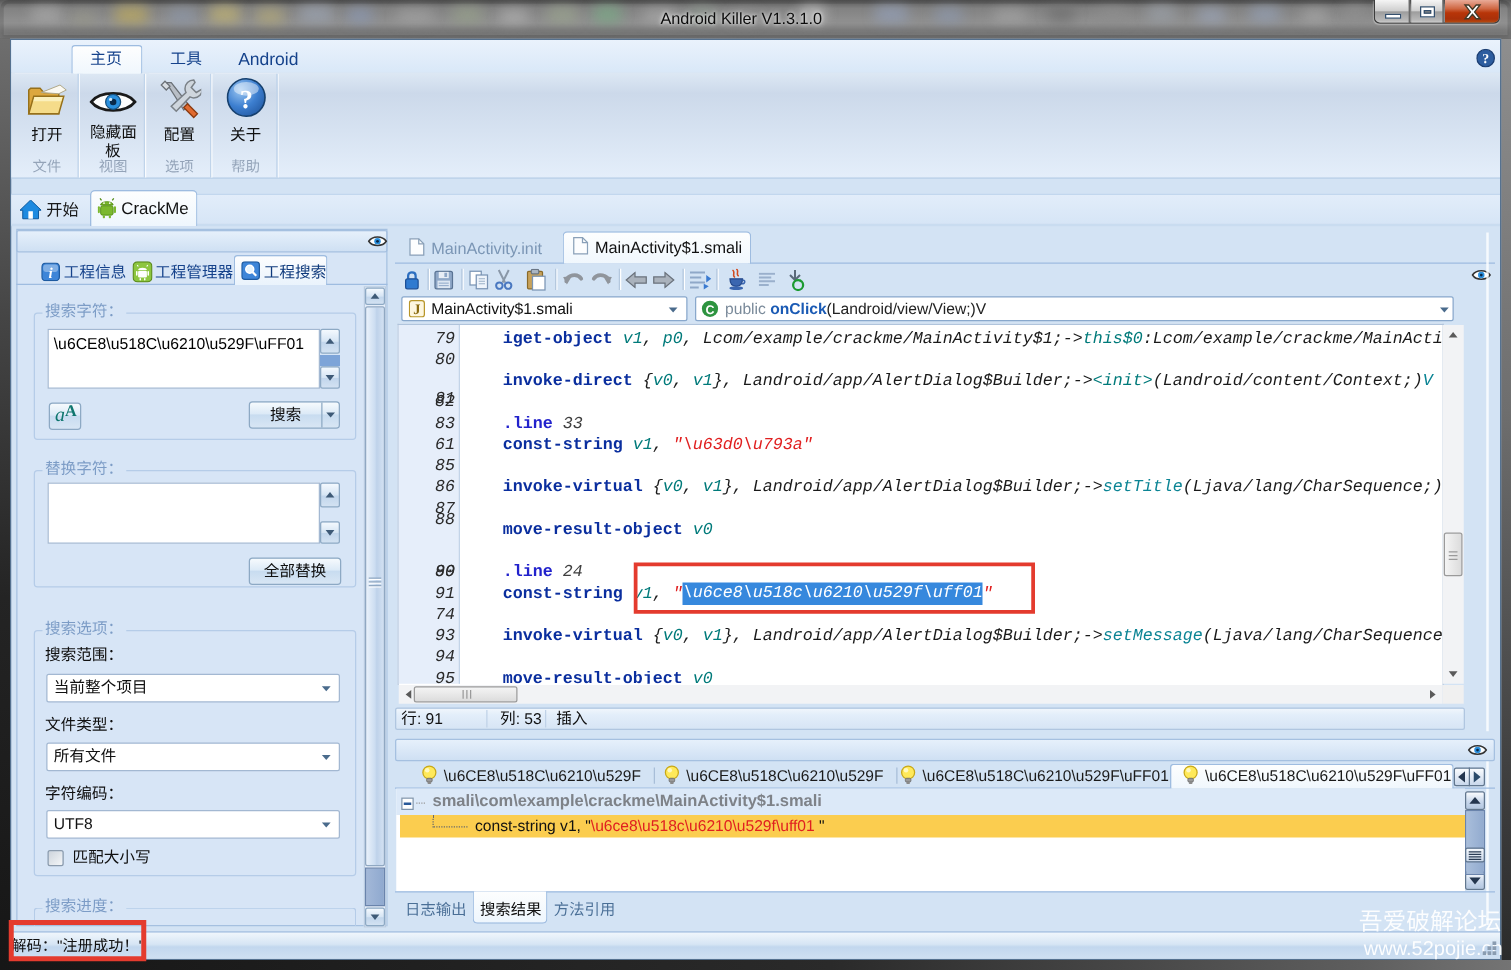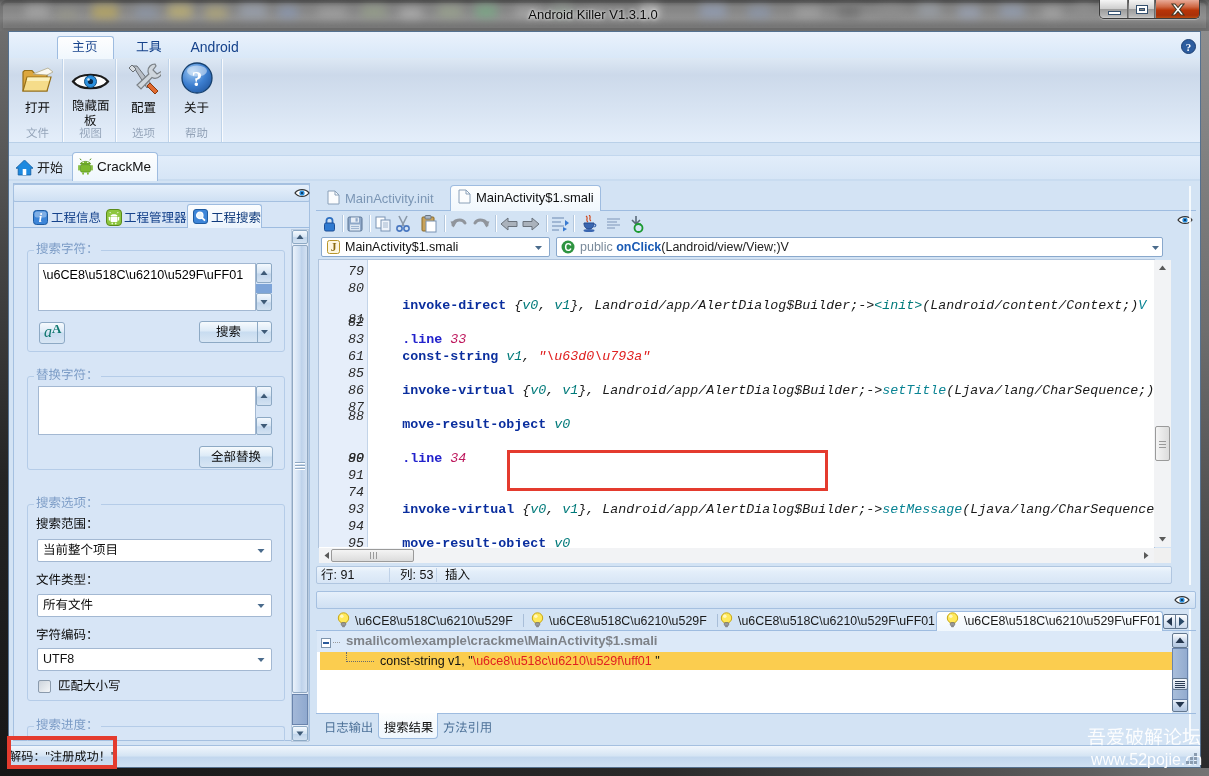--- a/index.html
+++ b/index.html
@@ -544,21 +544,21 @@
 <div class="abs" style="left:580px;top:240px;font-size:12.5px"><span style="color:#7a8a9a">public </span><b style="color:#1a5ab4">onClick</b><span style="color:#222">(Landroid/view/View;)V</span></div>
 <svg class="abs" style="left:0;top:0;pointer-events:none" width="1209" height="776">
     <polygon points="1152,246 1159,246 1155.5,250" fill="#4a6b8c"></polygon>
   </svg>
 <div class="abs" style="left:318px;top:259px;width:837px;height:289px;background:#fff;border:1px solid #b0c4dc;border-bottom:none"></div>
 <div class="abs" style="left:319px;top:260px;width:49px;height:287px;background:#e6eefa;border-right:1px solid #c3d4e8"></div>
 <style>
 .cl{position:absolute;font-family:"Liberation Mono",monospace;font-size:13.33px;line-height:17px;white-space:pre;font-style:italic;color:#1a1a1a}
 .kw{color:#0a2e9e;font-weight:bold;font-style:normal}
 .dl{color:#2222cc;font-weight:bold;font-style:normal}
-.nm{color:#be185d}
+.nm{color:#404040}
 .rg{color:#007a7a}
 .st{color:#e02020}
 .mt{color:#0b8494}
 .ln{position:absolute;font-family:"Liberation Mono",monospace;font-size:13.33px;line-height:17px;font-style:italic;color:#2a2a2a;width:46px;text-align:right}
 </style>
 <div class="abs" style="left:318px;top:259px;width:836px;height:288px;overflow:hidden">
     <div class="ln" style="left:0px;top:3.5px">79</div>
     <div class="ln" style="left:0px;top:20.5px">80</div>
     <div class="ln" style="left:0px;top:52px">81</div>
     <div class="ln" style="left:0px;top:54.5px">82</div>
@@ -568,26 +568,28 @@
     <div class="ln" style="left:0px;top:122.5px">86</div>
     <div class="ln" style="left:0px;top:139.5px">87</div>
     <div class="ln" style="left:0px;top:149px">88</div>
     <div class="ln" style="left:0px;top:191px">89</div>
     <div class="ln" style="left:0px;top:190.5px">90</div>
     <div class="ln" style="left:0px;top:207.5px">91</div>
     <div class="ln" style="left:0px;top:224.5px">74</div>
     <div class="ln" style="left:0px;top:241.5px">93</div>
     <div class="ln" style="left:0px;top:258.5px">94</div>
     <div class="ln" style="left:0px;top:275.5px">95</div>
+    <div class="cl" style="left:52.3px;top:3.5px"><span class="kw">    iget-object</span> <span class="rg">v1</span>, <span class="rg">p0</span>, Lcom/example/crackme/MainActivity$1;-&gt;<span class="rg">this$0</span>:Lcom/example/crackme/MainActi</div>
     <div class="cl" style="left:52.3px;top:37.5px"><span class="kw">    invoke-direct</span> {<span class="rg">v0</span>, <span class="rg">v1</span>}, Landroid/app/AlertDialog$Builder;-&gt;<span class="rg">&lt;init&gt;</span>(Landroid/content/Context;)<span class="mt">V</span></div>
     <div class="cl" style="left:52.3px;top:71.5px">    <span class="dl">.line</span> <span class="nm">33</span></div>
     <div class="cl" style="left:52.3px;top:88.5px"><span class="kw">    const-string</span> <span class="rg">v1</span>, <span class="st">"\u63d0\u793a"</span></div>
     <div class="cl" style="left:52.3px;top:122.5px"><span class="kw">    invoke-virtual</span> {<span class="rg">v0</span>, <span class="rg">v1</span>}, Landroid/app/AlertDialog$Builder;-&gt;<span class="mt">setTitle</span>(Ljava/lang/CharSequence;)</div>
     <div class="cl" style="left:52.3px;top:156.5px"><span class="kw">    move-result-object</span> <span class="rg">v0</span></div>
-    <div class="cl" style="left:52.3px;top:190.5px">    <span class="dl">.line</span> <span class="nm">34</span></div>
+    <div class="cl" style="left:52.3px;top:190.5px">    <span class="dl">.line</span> <span class="nm">24</span></div>
+    <div class="cl" style="left:52.3px;top:207.5px"><span class="kw">    const-string</span> <span class="rg">v1</span>, <span class="st">"</span><span style="background:#3688dd;color:#fff;font-style:italic;padding:1.5px 0">\u6ce8\u518c\u6210\u529f\uff01</span><span class="st">"</span></div>
     <div class="cl" style="left:52.3px;top:241.5px"><span class="kw">    invoke-virtual</span> {<span class="rg">v0</span>, <span class="rg">v1</span>}, Landroid/app/AlertDialog$Builder;-&gt;<span class="mt">setMessage</span>(Ljava/lang/CharSequence</div>
     <div class="cl" style="left:52.3px;top:275.5px"><span class="kw">    move-result-object</span> <span class="rg">v0</span></div>
   </div>
 <div class="abs" style="left:507px;top:450px;width:321px;height:41px;border:3.5px solid #e43b2e;z-index:50"></div>
 <div class="abs" style="left:1154px;top:260px;width:17px;height:287px;background:#f2f3f5"></div>
 <svg class="abs" style="left:0;top:0;pointer-events:none" width="1209" height="776">
     <polygon points="1159.000000,270.000000 1166.000000,270.000000 1162.500000,265.500000" fill="#5a5a5a"></polygon>
   </svg>
 <svg class="abs" style="left:0;top:0;pointer-events:none" width="1209" height="776">
     <polygon points="1159.000000,537.000000 1166.000000,537.000000 1162.500000,541.500000" fill="#5a5a5a"></polygon>

